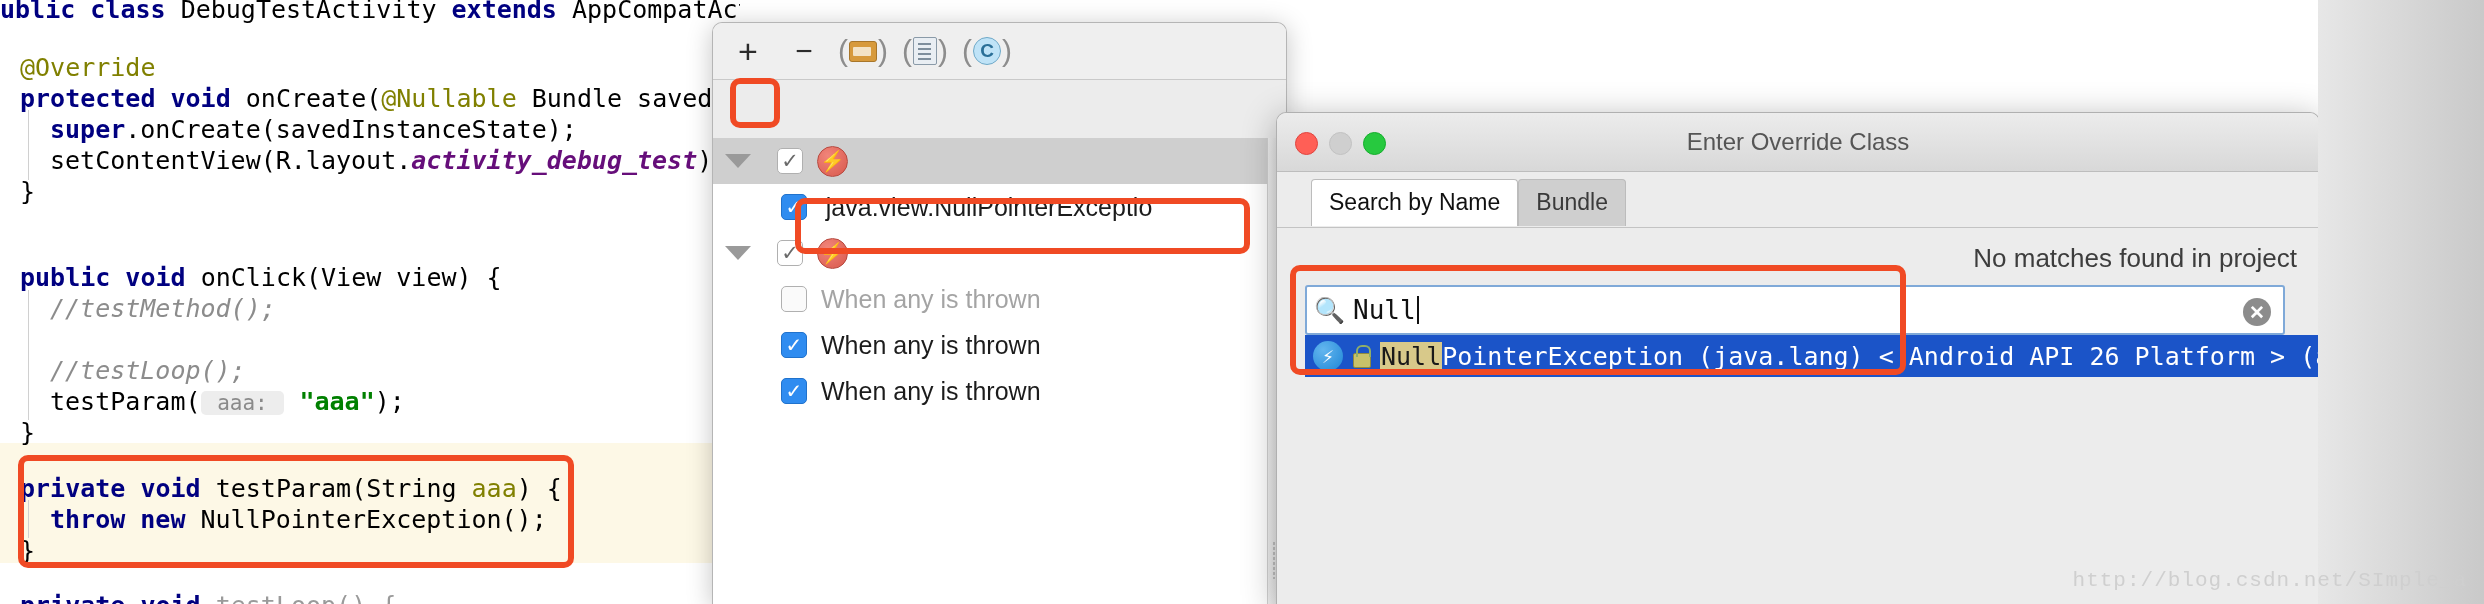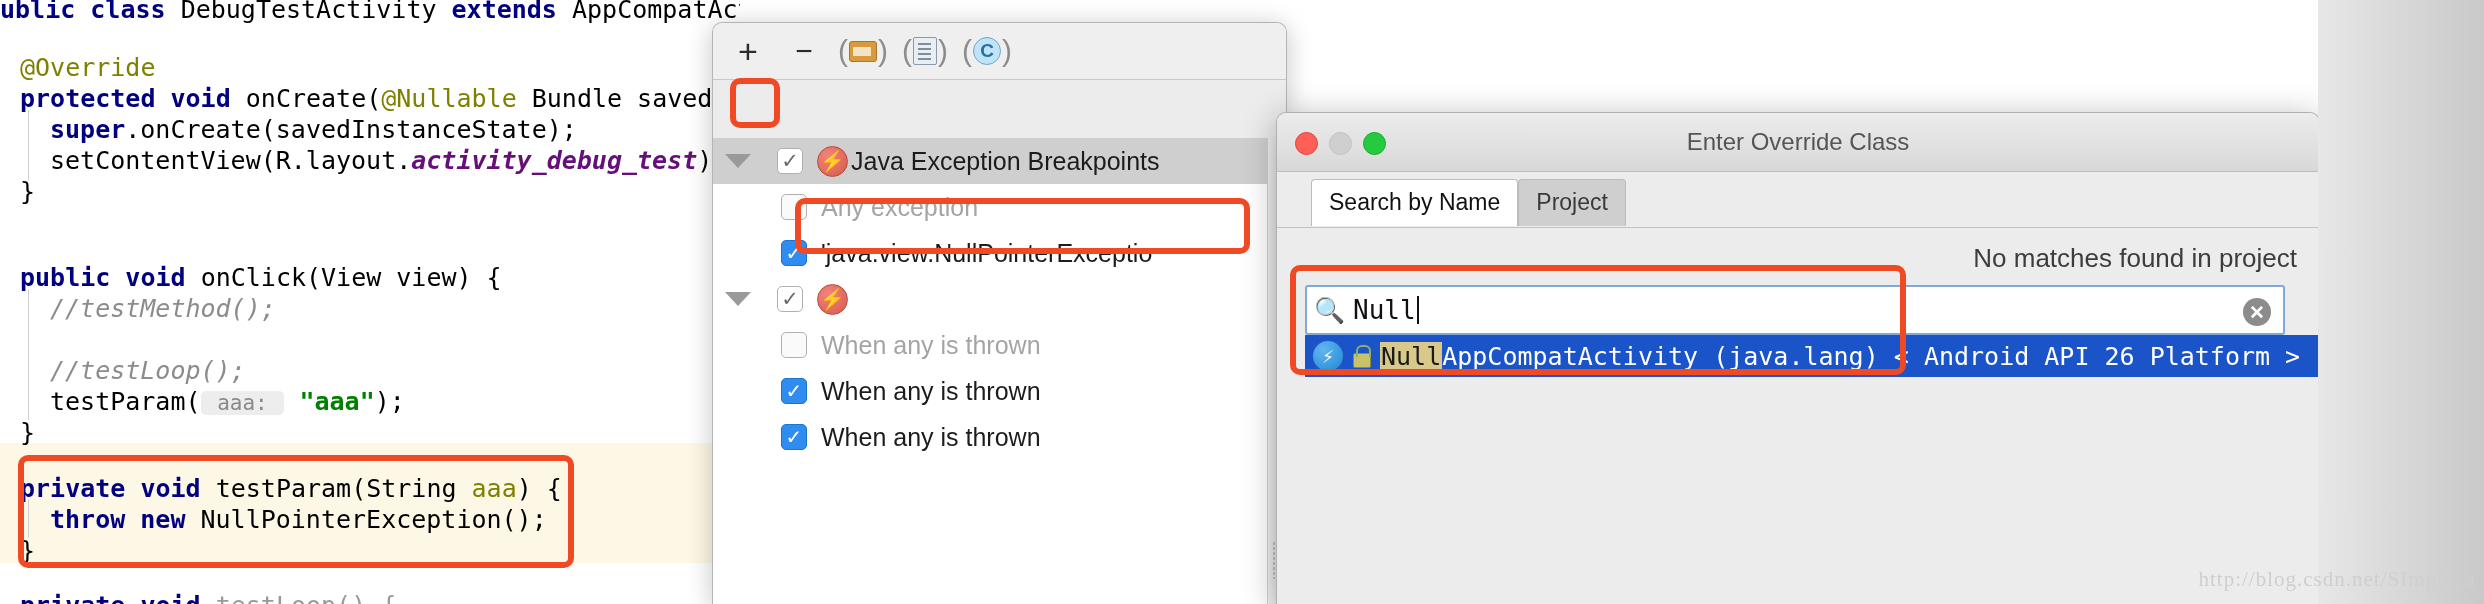--- a/index.html
+++ b/index.html
@@ -223,22 +223,22 @@
   .hl{background:#d8c98a;color:#1a1a1a;padding:0 1px;}
   #excbody{
     position:absolute;left:0;right:0;top:264px;bottom:0;background:#ececec;
   }
   
   #rightstrip{
     position:absolute;left:2318px;top:0;width:166px;height:604px;
     background:linear-gradient(to right,#e7e7e7,#c9c9c9);
   }
   #watermark{
-    position:absolute;right:8px;bottom:12px;
-    font-family:Liberation Serif, serif;
+    position:absolute;right:17px;bottom:12px;
+    font-family:Liberation Mono, monospace;
     font-size:21px;color:#cfcfcf;letter-spacing:1px;white-space:nowrap;
   }
 </style>
 </head>
 <body>
 
 <div id="editor">
   <div id="cream"></div>
   <div class="guide" style="left:28px;top:110px;height:70px;"></div>
   <div class="guide" style="left:28px;top:290px;height:130px;"></div>
@@ -270,29 +270,20 @@
 
   <div id="bplist">
       <div class="bprow group">
         <div class="twisty">
           <div class="tri"></div>
         </div>
         <div class="cbslot">
           <div class="cb checkedgray">✓</div>
         </div>
         <div class="bolt">⚡</div>
-        <div class="bplabel">Java Exception Breakpoints</div>
-      </div>
-      <div class="bprow">
-        <div class="indent"></div>
-        <div class="indent" style="width: 4px;"></div>
-        <div class="cbslot">
-          <div class="cb empty"></div>
-        </div>
-        <div class="bplabel muted">Any exception</div>
       </div>
       <div class="bprow">
         <div class="indent"></div>
         <div class="indent" style="width: 4px;"></div>
         <div class="cbslot">
           <div class="cb checkedblue">✓</div>
         </div>
         <div class="bplabel">'java.view.NullPointerExceptio</div>
       </div>
       <div class="bprow">
@@ -339,39 +330,39 @@
     <div class="tl-dots">
       <div class="dot red"></div>
       <div class="dot yellow"></div>
       <div class="dot green"></div>
     </div>
     <div class="wintitle dark">Enter Override Class</div>
   </div>
 
   <div id="exctabs">
     <div class="tab active">Search by Name</div>
-    <div class="tab">Project</div>
+    <div class="tab">Bundle</div>
   </div>
   <div id="exctabline"></div>
 
   <div id="nomatch">No matches found in project</div>
 
   <div id="searchfield">
     <div id="searchicon">🔍</div>
     <div id="searchtext">
       <span>Null</span><span id="caret"></span>
     </div>
     <div id="clearbtn">✕</div>
   </div>
 
   <div id="suggestion">
     <span class="sugico">⚡</span>
     <span class="lockico"></span>
     <span class="hl">Null</span>
-      <span>AppCompatActivity (java.lang)</span>
+      <span>PointerException (java.lang)</span>
       <span>&nbsp;</span>
       <span>&lt; Android API 26 Platform &gt; (andro</span>
   </div>
 
   <div id="excbody"></div>
 </div>
 
 <div id="rightstrip"></div>
 
 <div id="redboxes">

